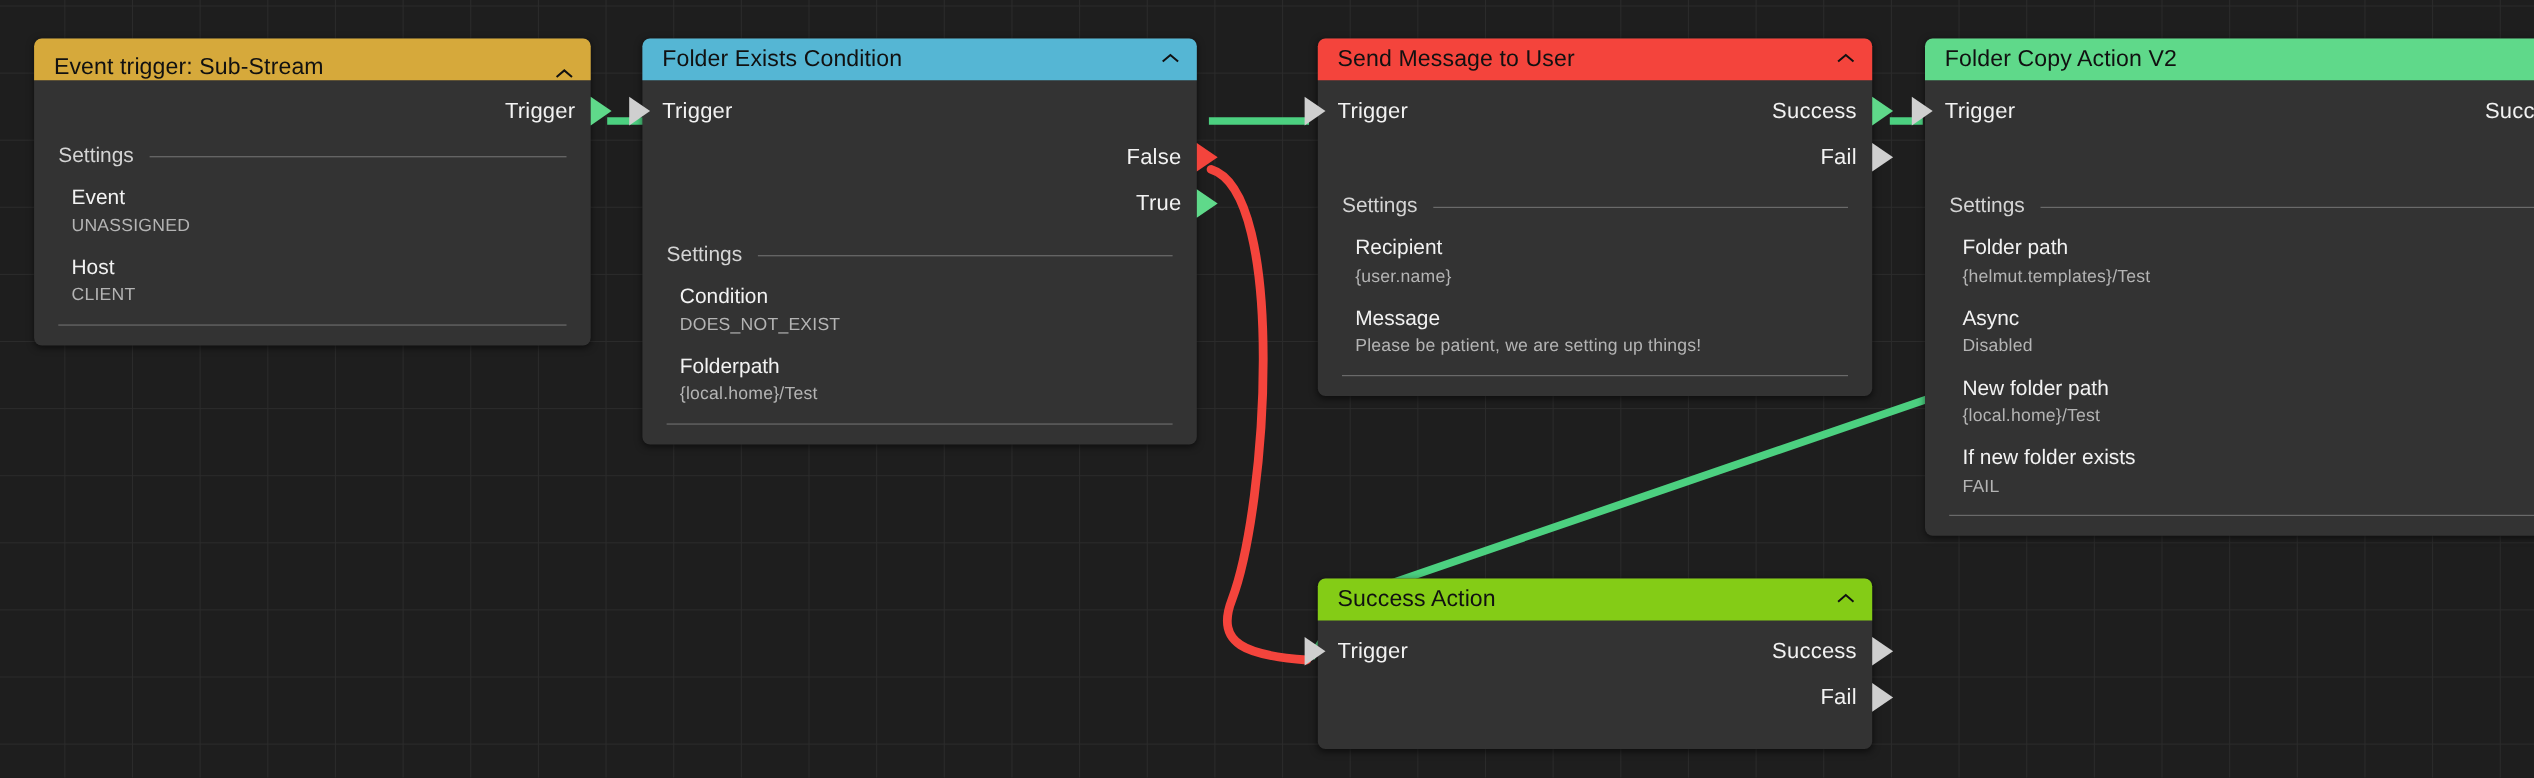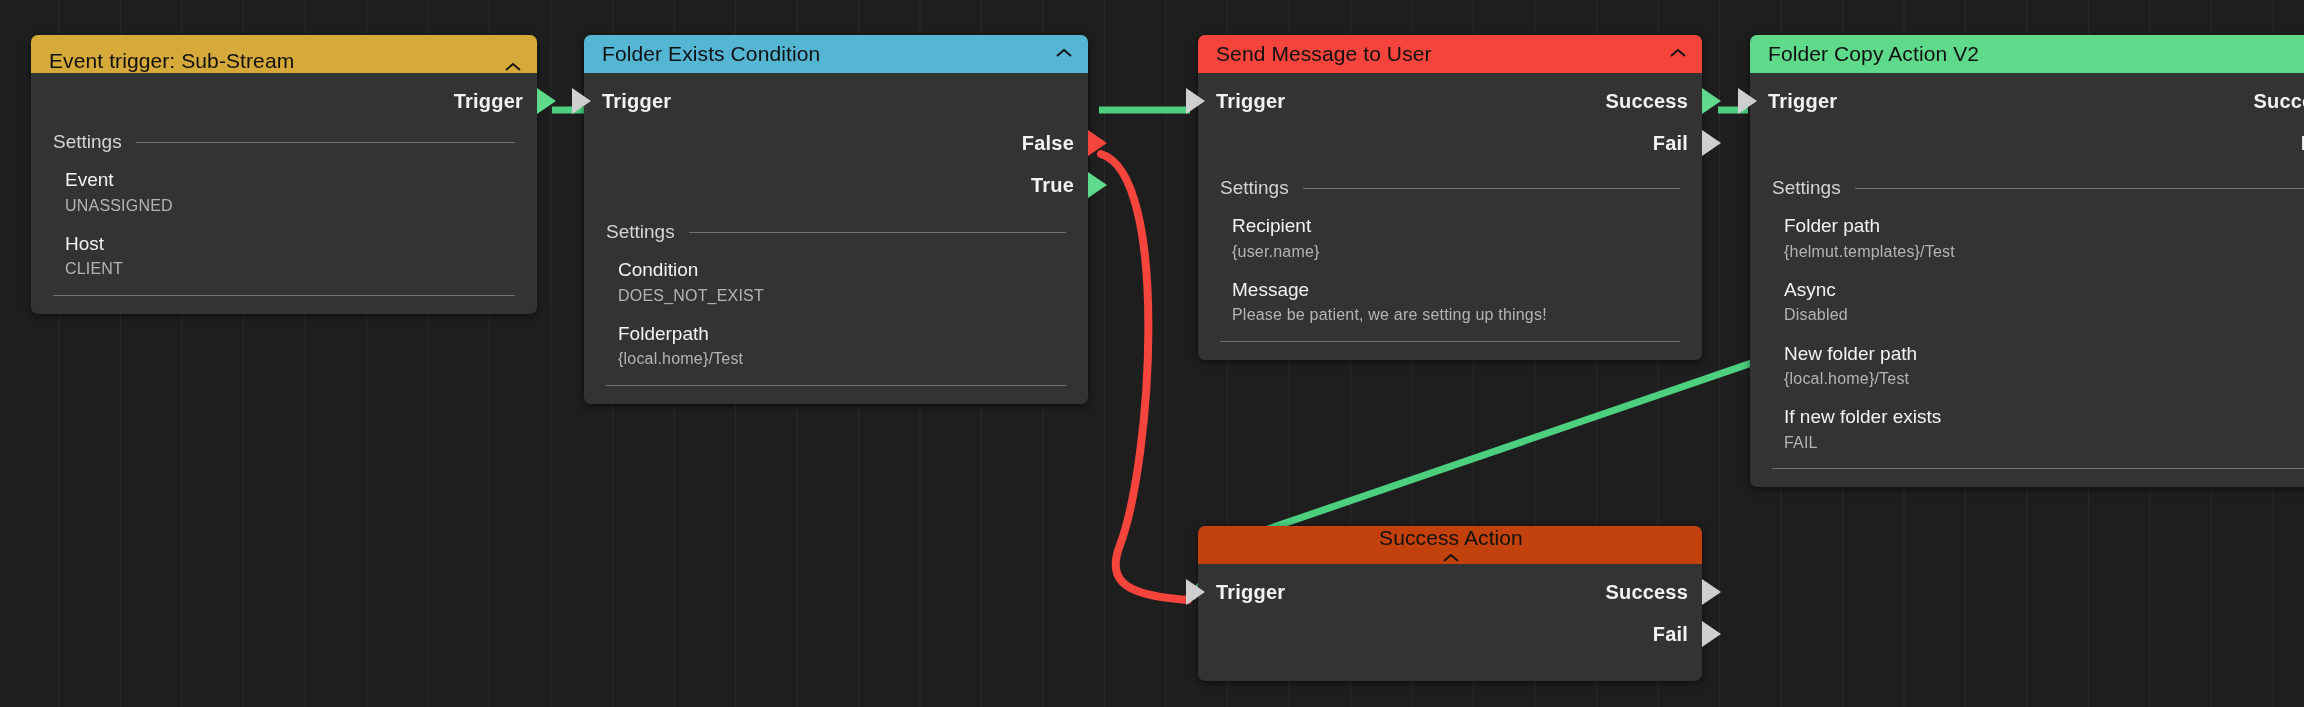--- a/index.html
+++ b/index.html
@@ -45,21 +45,20 @@
 
   .ports {
     position: relative;
     padding-top: 6px;
   }
   .port-row {
     height: 44px;
     display: flex;
     align-items: center;
     position: relative;
-    font-weight: bold;
   }
   .port-row.in { justify-content: flex-start; padding-left: 18px; }
   .port-row.out { justify-content: flex-end; padding-right: 14px; }
   .port-label {
     color: #f2f2f2;
     font-size: 20px;
     letter-spacing: .2px;
     white-space: nowrap;
   }
   .port-arrow {
@@ -263,21 +262,21 @@
       </div>
       <div class="field">
         <div class="field-name">If new folder exists</div>
         <div class="field-value">FAIL</div>
       </div>
       <div class="bottom-rule"></div>
     </div>
   </div>
 
   <div class="node" style="left:1198px; top:526px; width:504px; height:155px;">
-    <div class="node-header" style="background:#c2410c;flex-direction:column;">
+    <div class="node-header" style="background:#84cc16;">
       <span>Success Action</span>
       <span class="collapse-icon">
         <svg width="16" height="10" viewBox="0 0 16 10">
             <path d="M1 8 L8 2 L15 8" stroke="#111" stroke-width="1.8" fill="none"></path>
           </svg>
       </span>
     </div>
     <div class="ports">
       <div class="port-row in">
         <span class="port-arrow left"></span>

